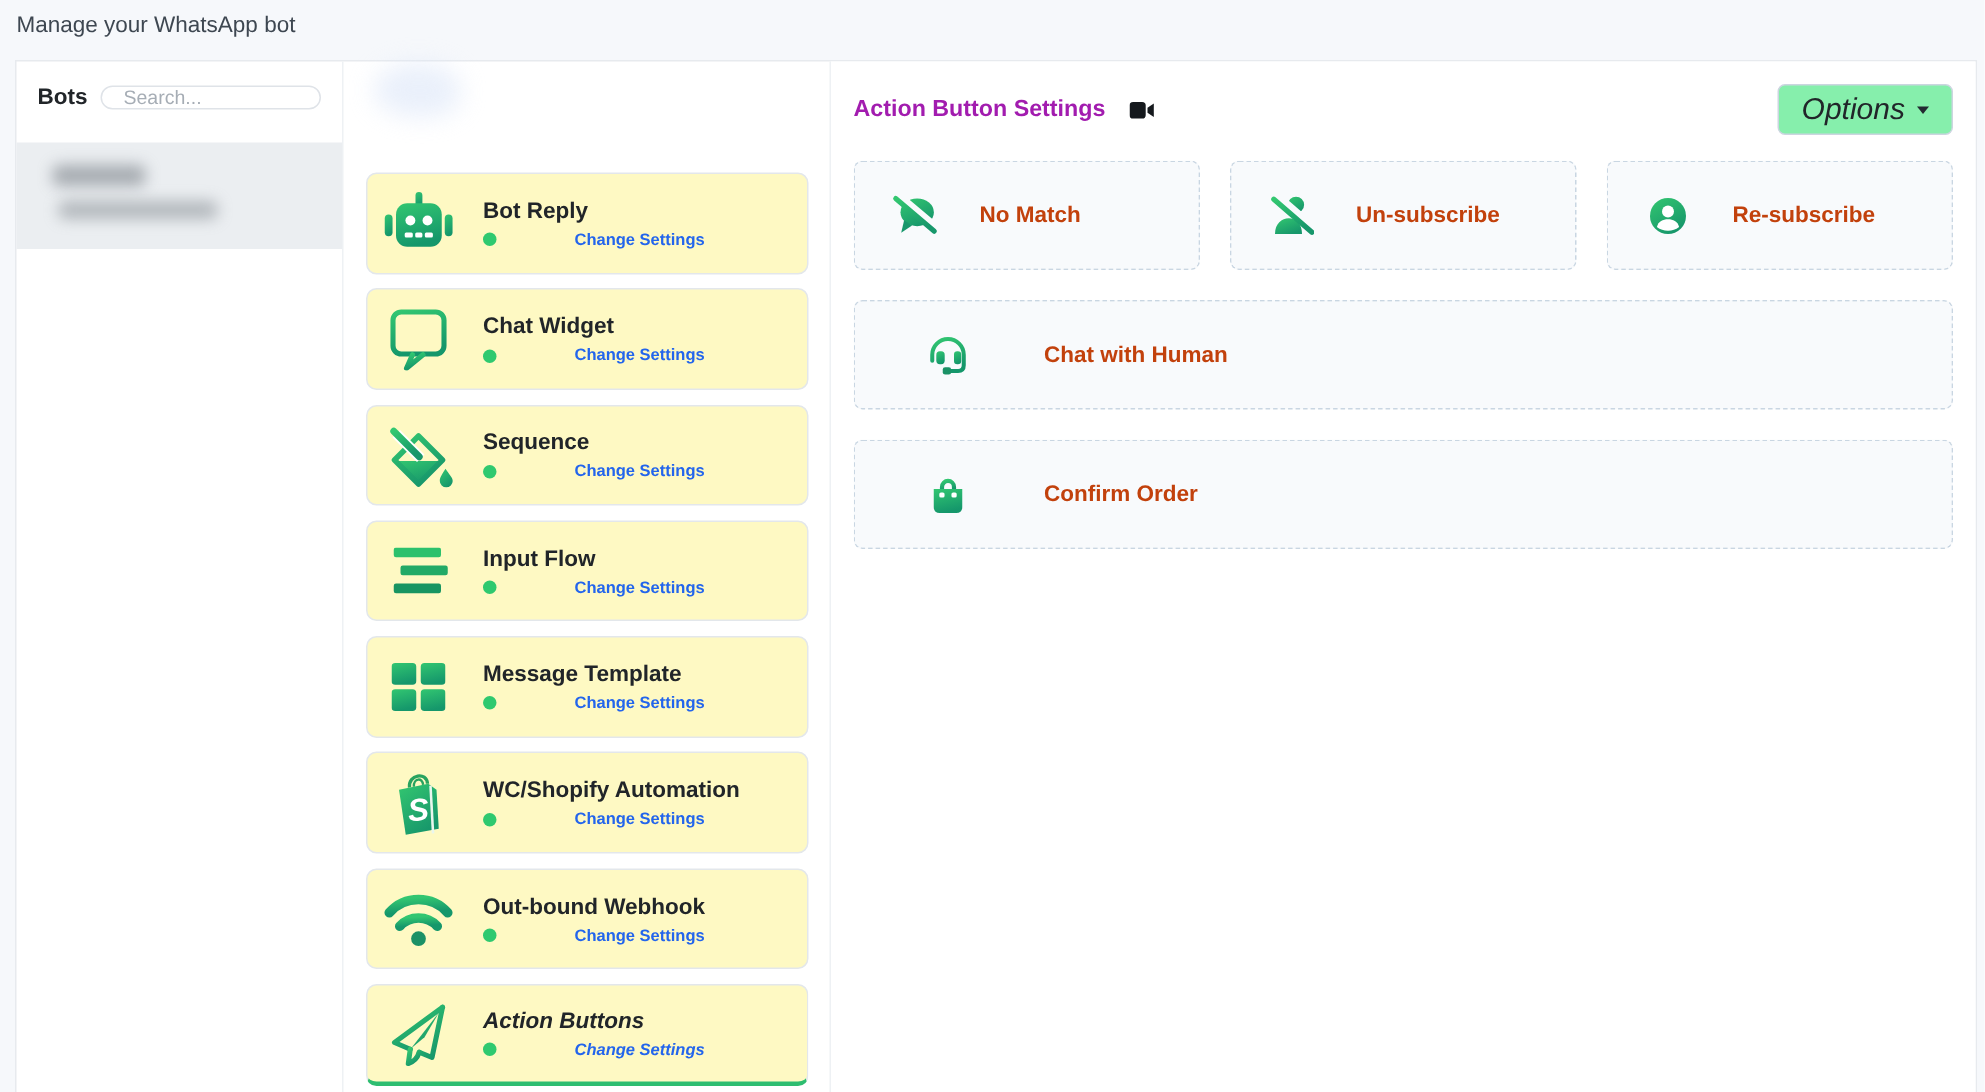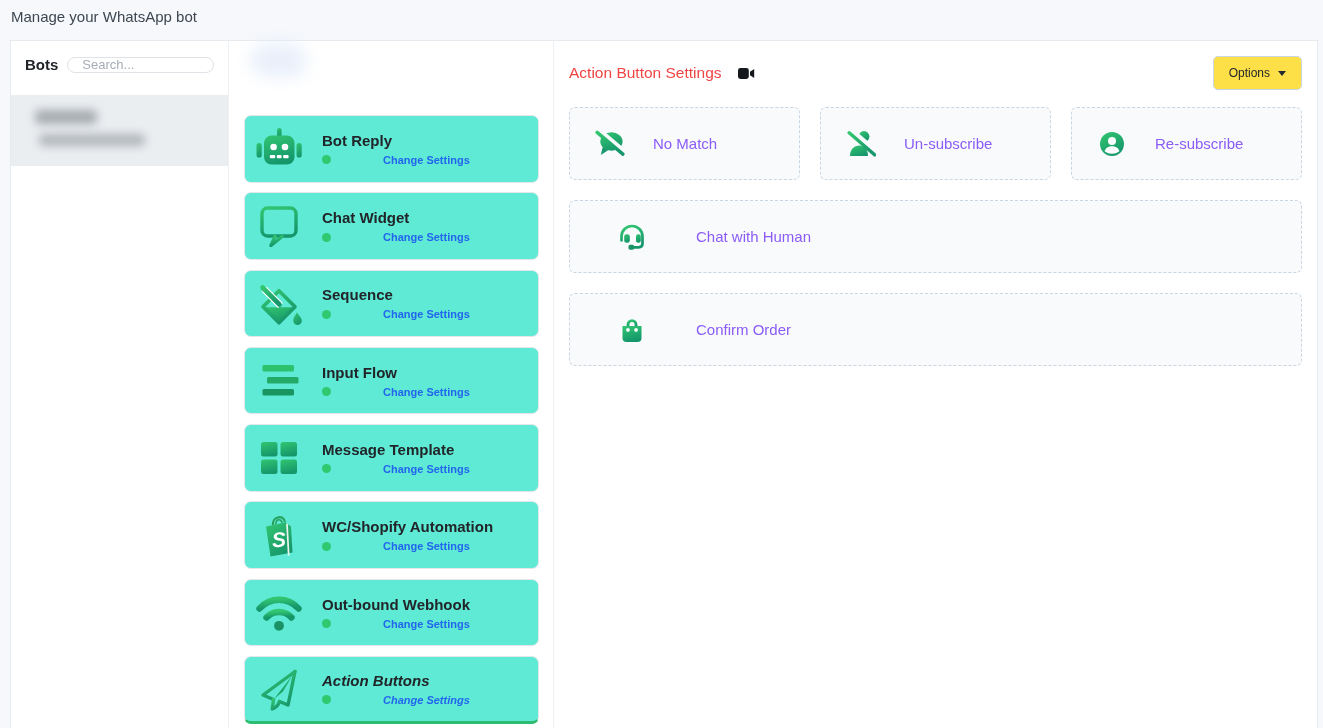--- a/index.html
+++ b/index.html
@@ -16,41 +16,41 @@
   .sidebar-title { font-size:15px; font-weight:700; color:#212529; }
   .search-input { flex:1; margin-left:9px; height:16px; border:1px solid #dfe3e8; border-radius:17px; padding:0 14px; font-size:13px; color:#495057; font-family:"Liberation Sans",sans-serif; outline:none; min-width:0; }
   .search-input::placeholder { color:#a6adb5; }
   .bot-item { height:71px; background:#ebeef1; padding:15px 0 0 24px; }
   .redact-a { width:62px; height:14px; background:#777e85; opacity:.6; filter:blur(5px); border-radius:4px; }
   .redact-b { width:106px; height:12px; margin:10px 0 0 4px; background:#82898f; opacity:.55; filter:blur(5px); border-radius:4px; }
 
   
   .midcol { width:325px; flex-shrink:0; border-right:1px solid #eef1f4; position:relative; padding:74px 14px 0 15px; }
   .blob { position:absolute; left:20px; top:1px; width:58px; height:36px; background:#dce6f8; opacity:.6; filter:blur(8px); border-radius:60% 55% 45% 60%; }
-  .feature-card { height:67.5px; margin-bottom:9.8px; background:#5eead4; border:1px solid #e3e7eb; border-radius:7px; display:flex; align-items:center; padding-left:10px; }
+  .feature-card { height:67.5px; margin-bottom:9.8px; background:#fef9c3; border:1px solid #e3e7eb; border-radius:7px; display:flex; align-items:center; padding-left:10px; }
   .feature-card.selected { border-bottom:3px solid #2ebd70;font-style:italic; }
   .fc-icon { width:47px; display:flex; justify-content:center; align-items:center; flex-shrink:0; }
   .fc-text { margin-left:20px; }
   .fc-title { font-size:15px; font-weight:700; color:#212529; }
   .fc-link-row { display:flex; align-items:center; margin-top:5px;gap:44px; }
   .dot { width:9px; height:9px; border-radius:50%; background:#2fc96f; flex-shrink:0; }
   .fc-link { margin-left:8px; font-size:11px; font-weight:700; color:#2365ec; text-decoration:none; }
 
   
   .rightcol { flex:1; padding:15px; background:#fff; min-width:0; }
   .panel-head { display:flex; align-items:center; height:34px; margin-bottom:17px; }
-  .panel-title { font-size:15.5px; font-weight:400; color:#ef4444;text-align:center; }
+  .panel-title { font-size:15.5px; font-weight:700; color:#a21caf;text-align:center; }
   .cam-icon { margin-left:16px; display:flex; }
-  .options-btn { margin-left:auto; height:34px; padding:0 15px; background:#fde047; border:1px solid #ccd5e0; border-radius:5px; font-size:12px; color:#212529; font-family:"Liberation Sans",sans-serif; display:flex; align-items:center; cursor:pointer; }
+  .options-btn { margin-left:auto; height:34px; padding:0 15px; background:#86efac; border:1px solid #ccd5e0; border-radius:5px; font-size:20px; color:#212529; font-family:"Liberation Sans",sans-serif; display:flex; align-items:center; cursor:pointer;font-style:italic; }
   .caret { margin-left:8px; width:0; height:0; border-left:4.5px solid transparent; border-right:4.5px solid transparent; border-top:5px solid #232a31; }
 
   .tile-row { display:flex; gap:20px; margin-bottom:20px; }
   .tile { flex:1; height:73px; background:#f8fafc; border:1px dashed #c9d6e2; border-radius:6px; display:flex; align-items:center; min-width:0; }
   .tile .t-icon { margin-left:25px; width:30px; display:flex; justify-content:center; flex-shrink:0; }
-  .tile .t-label { margin-left:28px; font-size:15px; font-weight:400; color:#8b5cf6; }
+  .tile .t-label { margin-left:28px; font-size:15px; font-weight:700; color:#c2410c; }
   .tile.wide .t-icon { margin-left:47px; }
   .tile.wide .t-label { margin-left:49px; }
 
   .defs-svg { position:absolute; width:0; height:0; }
 </style>
 </head>
 <body>
 
 <svg class="defs-svg" aria-hidden="true">
   <defs>

